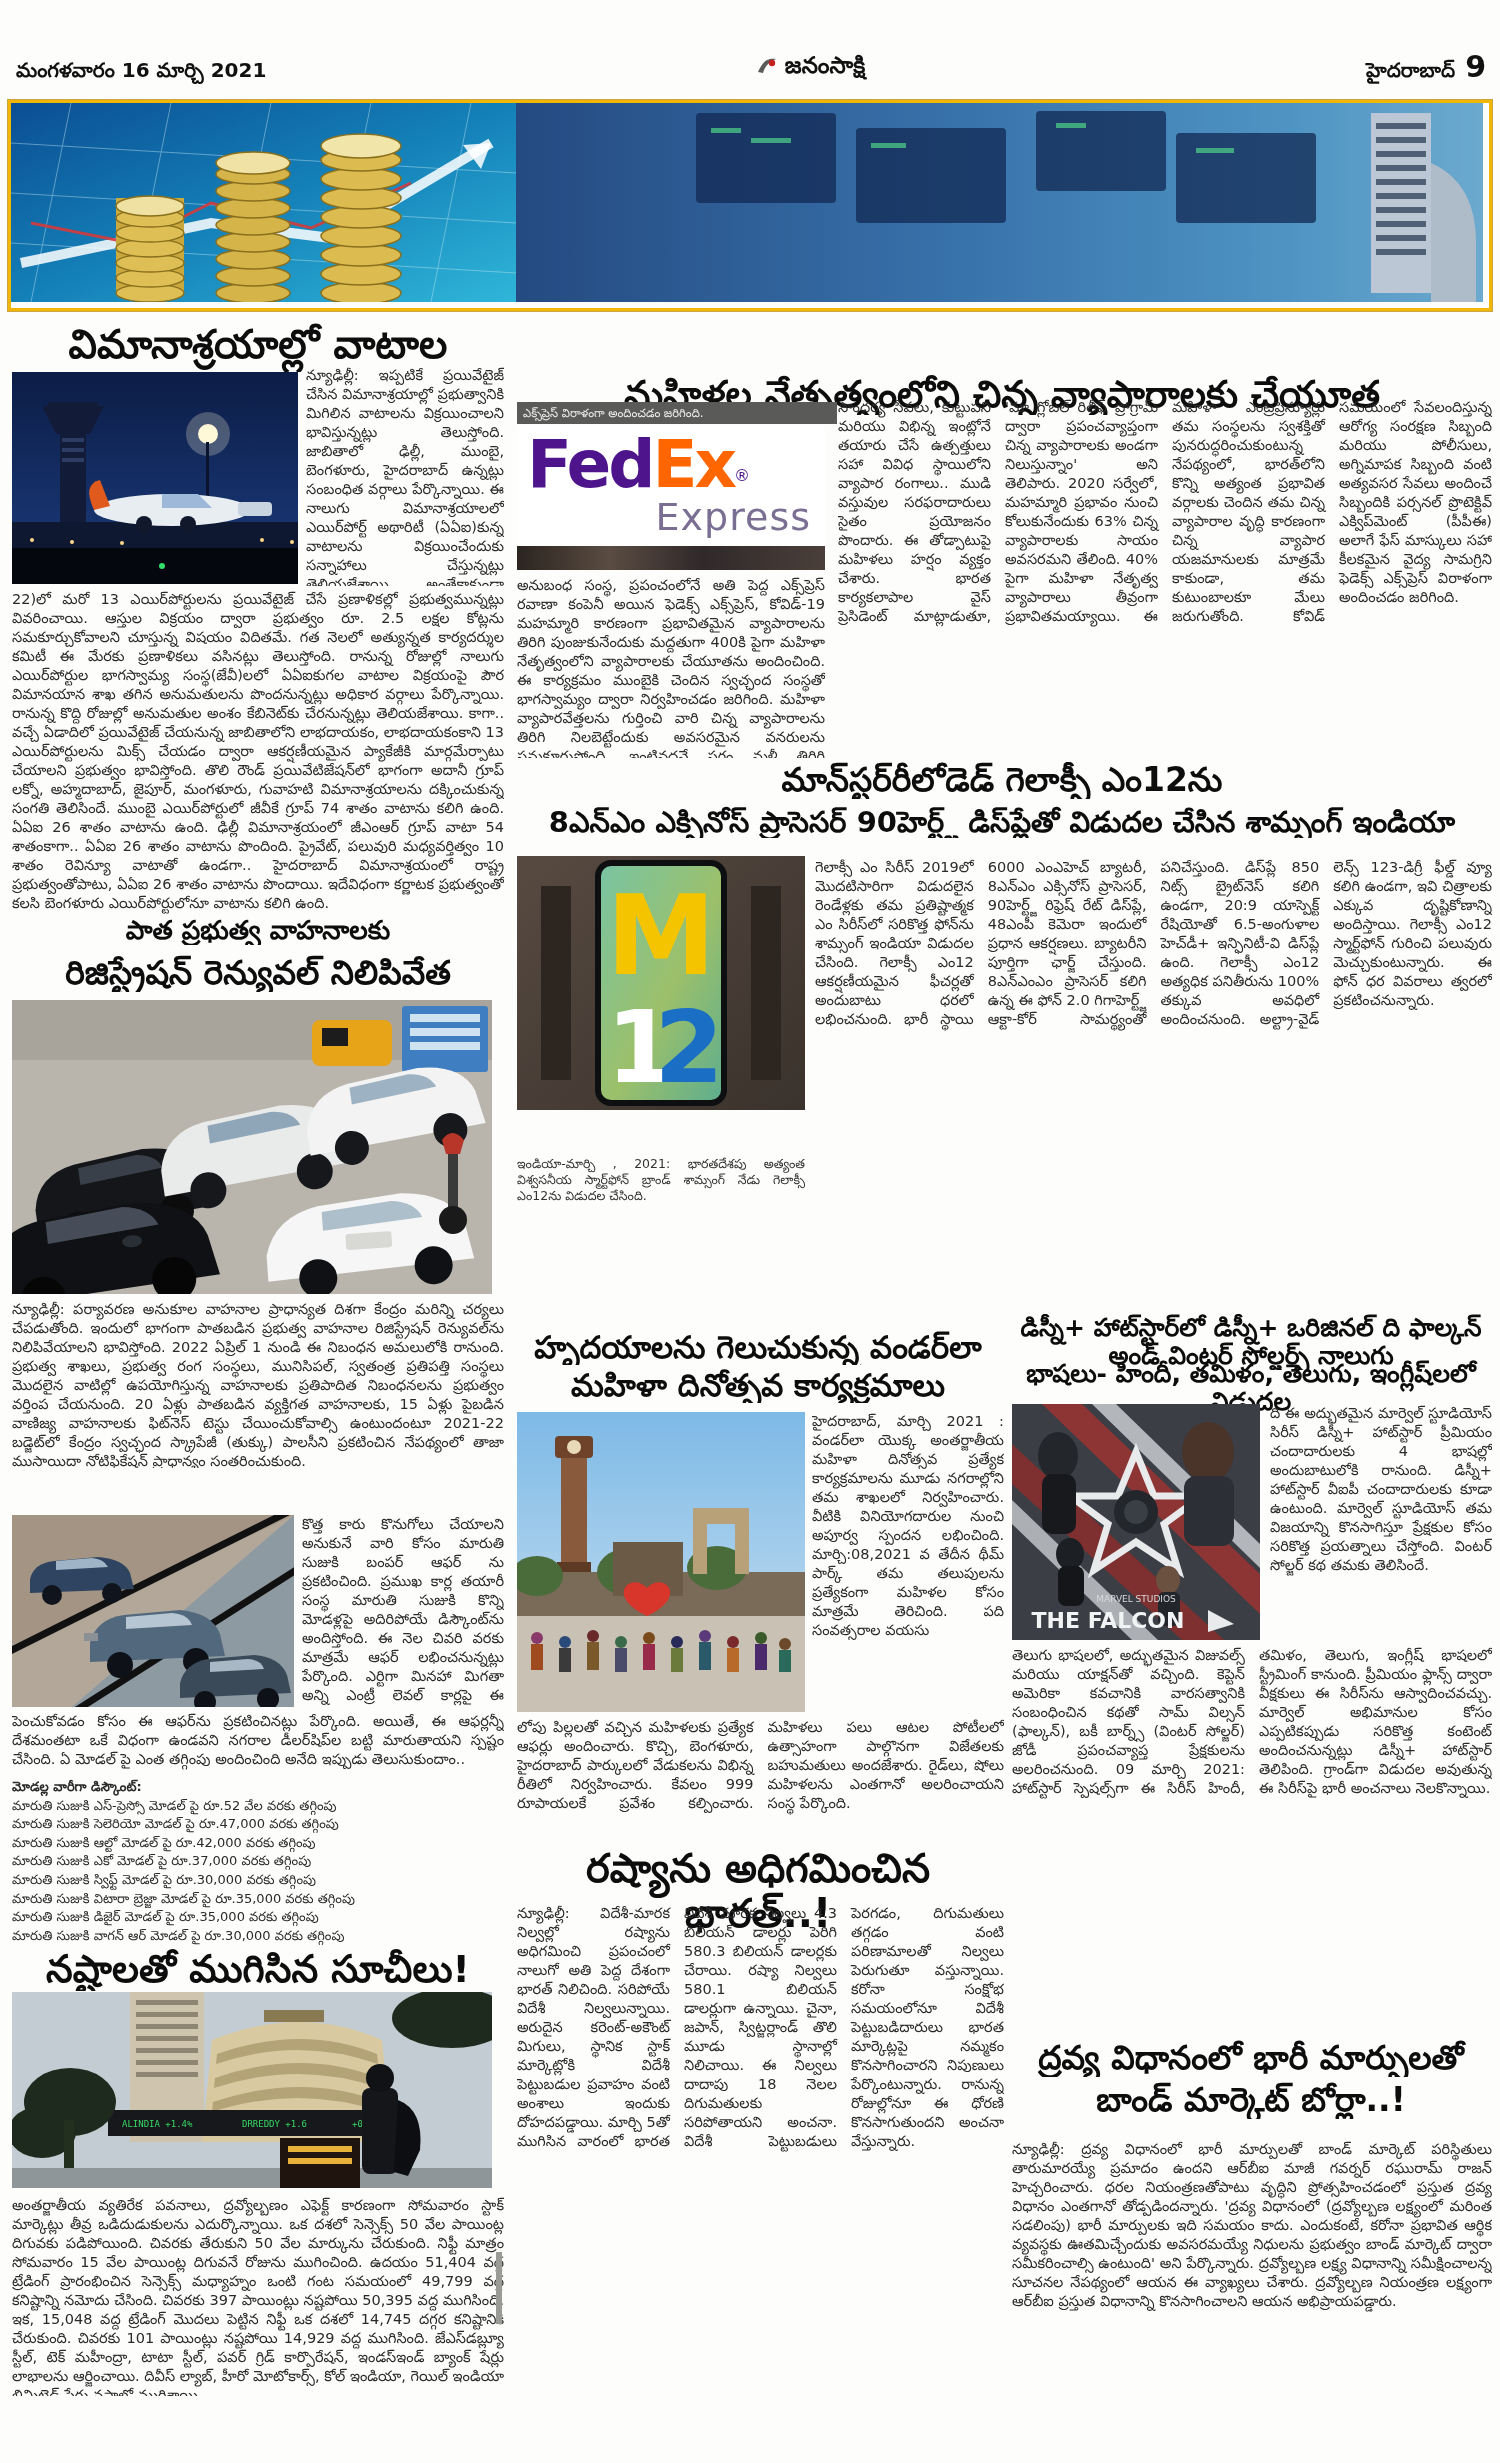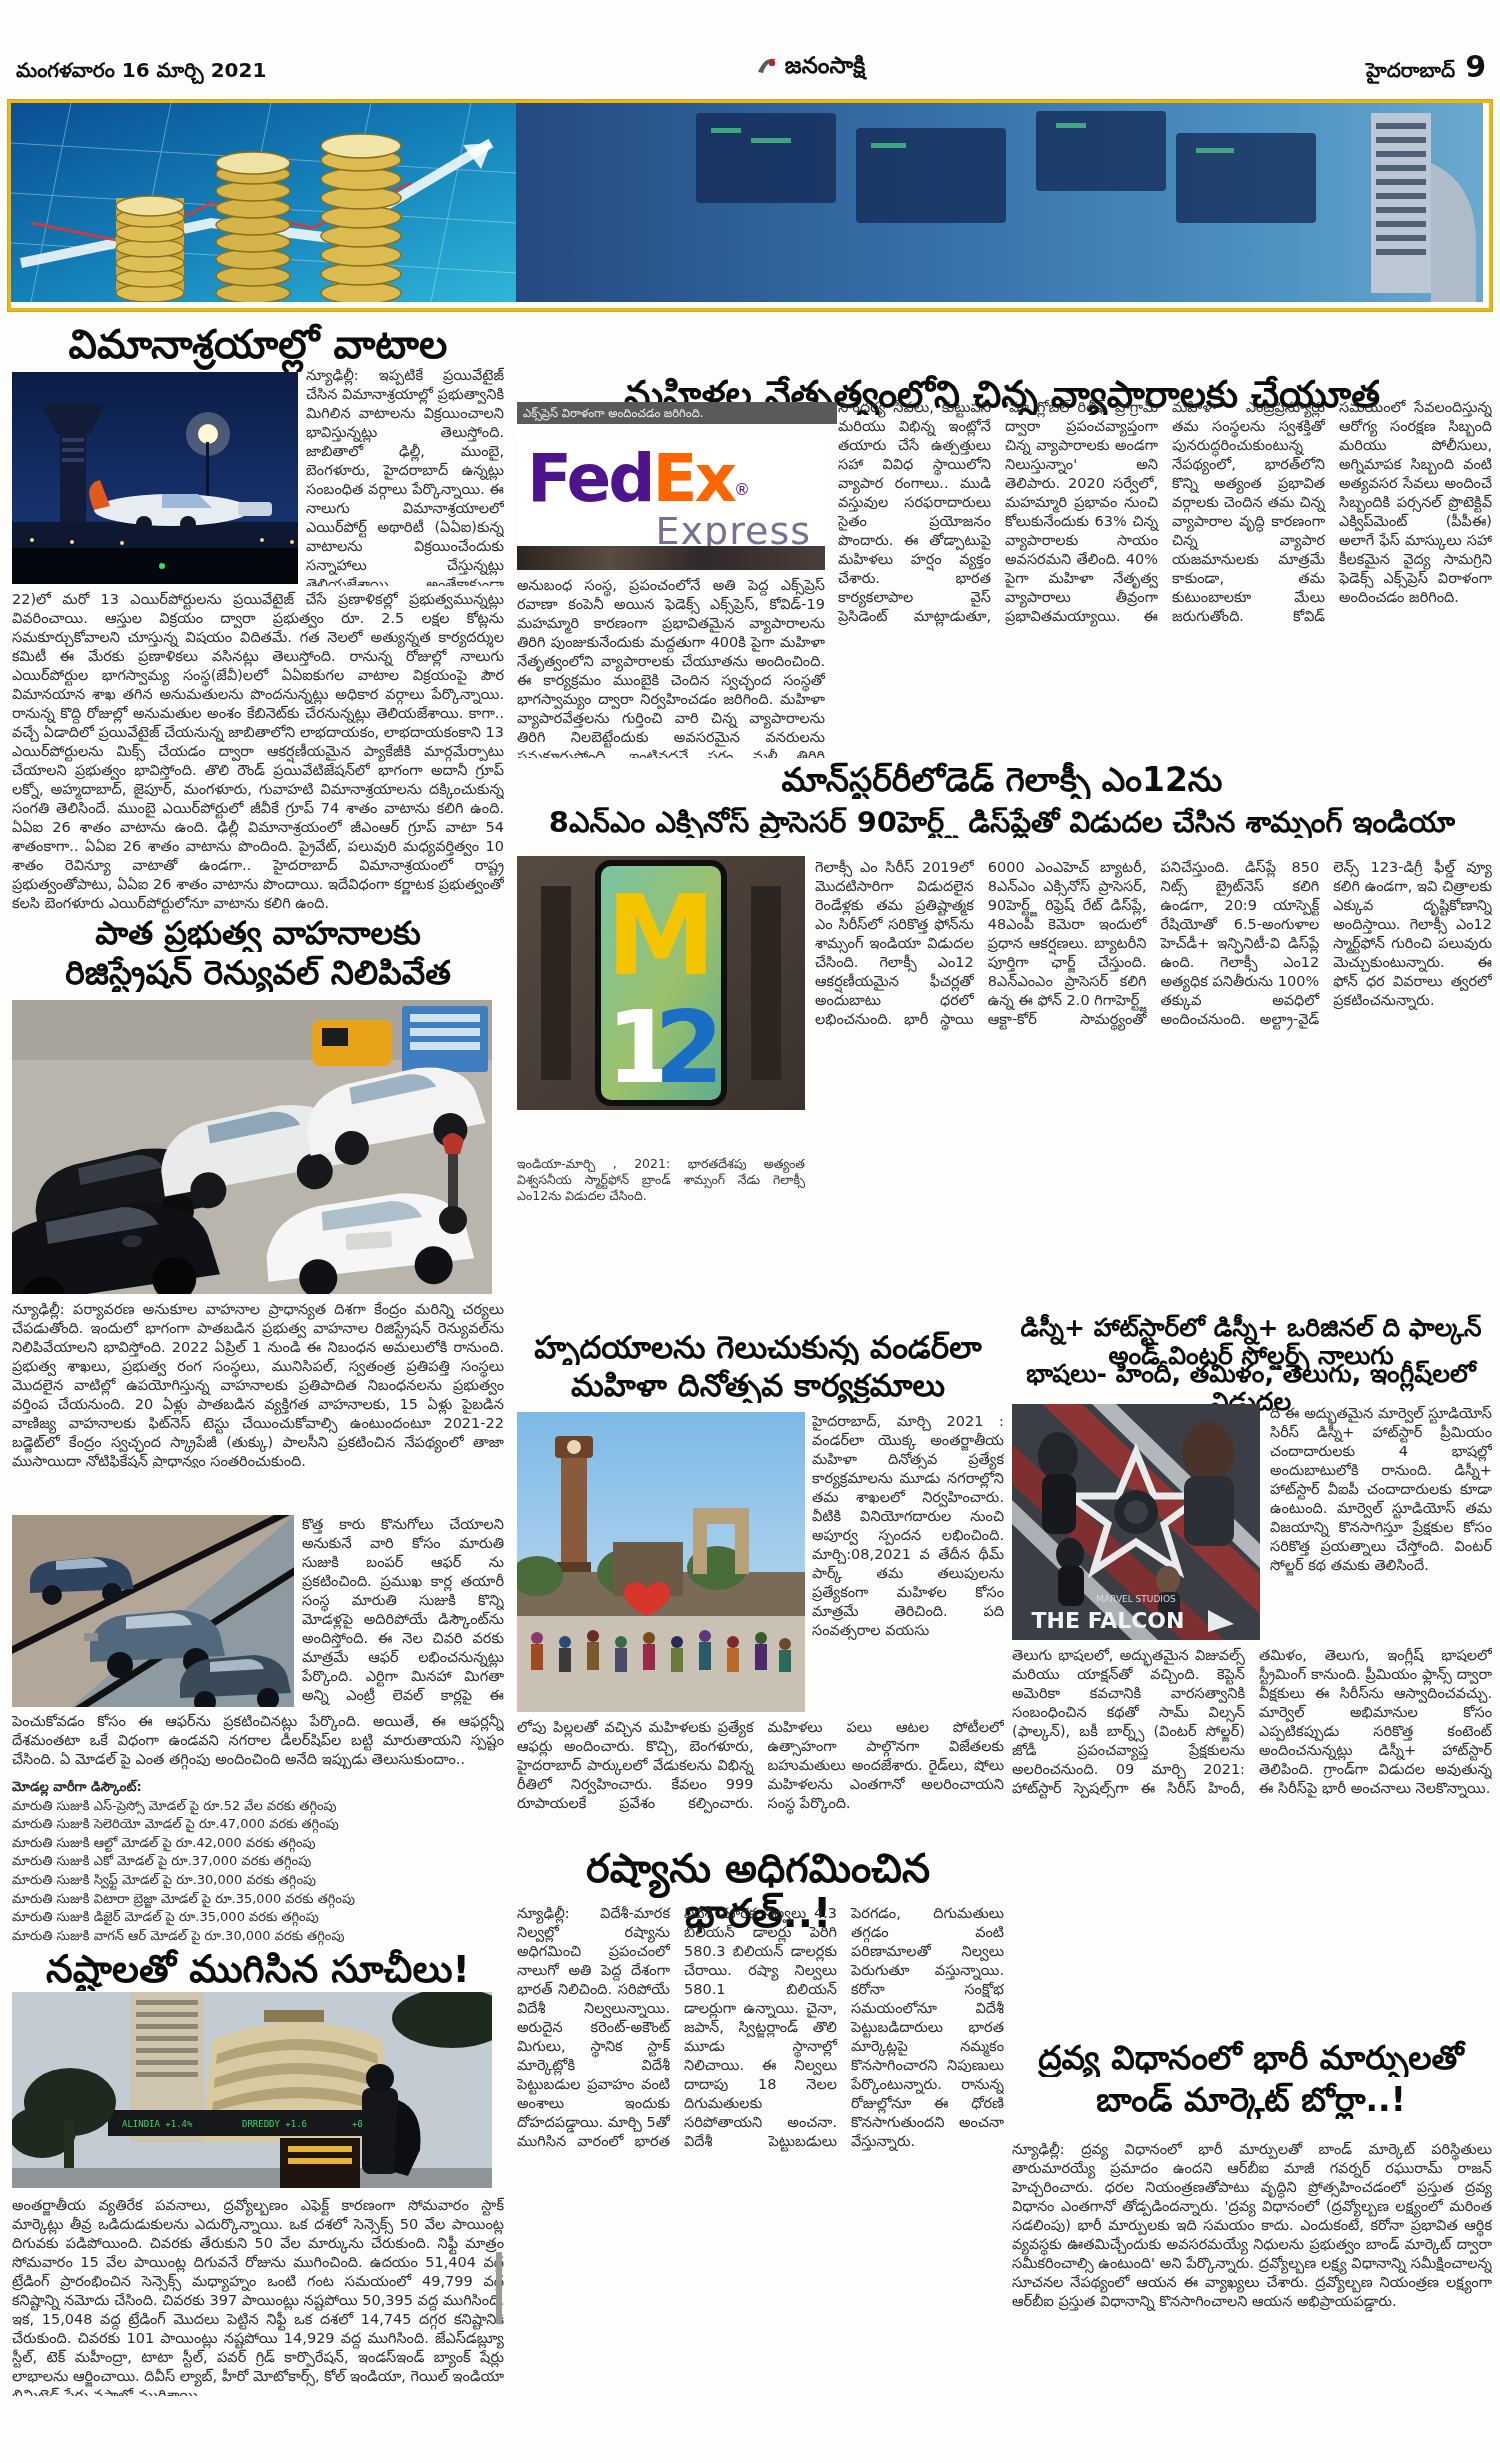--- a/index.html
+++ b/index.html
@@ -11,21 +11,21 @@
   .cols4{column-count:4;column-gap:14px;}
   .cols3{column-count:3;column-gap:14px;}
   .cols2{column-count:2;column-gap:14px;}
   .hdr-txt{font-weight:700;font-size:20px;color:#111;}
   .pagenum{font-weight:700;font-size:30px;color:#111;line-height:1;}
   .banner{border:3px solid #f2b705;box-shadow:0 0 0 1px #caa53f;display:flex;overflow:hidden;}
   .banner-title{font-size:118px;font-weight:800;color:#e01f1f;
     -webkit-text-stroke:3px #ffffff;text-shadow:5px 6px 8px rgba(0,15,40,.85);letter-spacing:4px;}
   .caption-bar{background:#5a5a58;color:#f2f2f2;font-size:11.5px;line-height:22px;padding:0 6px;
     white-space:nowrap;overflow:hidden;}
-  .fedex-box{background:#ffffff;display:flex;flex-direction:column;justify-content:flex-end;margin-top:8px;}
+  .fedex-box{background:#ffffff;display:flex;flex-direction:column;justify-content:center;}
   .fedex-main{font-weight:800;font-size:66px;line-height:1;letter-spacing:-3px;}
   .fedex-purple{color:#4d148c;}
   .fedex-orange{color:#ff6600;}
   .fedex-reg{font-size:16px;vertical-align:super;color:#4d148c;font-weight:400;}
   .fedex-express{font-size:38px;color:#7a6f93;text-align:right;letter-spacing:1px;line-height:1.05;}
   .img-strip{background:linear-gradient(90deg,#2b2420,#5a4c42 30%,#30292a 60%,#4a3f3a);}
   .m12-caption{font-size:12.5px;line-height:16px;color:#333;text-align:justify;overflow:hidden;margin-top:42px;}
   .discount-line{font-size:13px;line-height:18.6px;color:#2a2a2a;white-space:nowrap;overflow:hidden;}
   .discount-title{font-weight:700;}
   .divider-artifact{background:#9a9a97;}
@@ -202,21 +202,21 @@
           <circle cx="250" cy="168" r="2"></circle>
           <circle cx="280" cy="170" r="2"></circle>
         </g>
       <rect x="0" y="176" width="286" height="36" fill="#05070f"></rect>
       <circle cx="150" cy="194" r="3" fill="#35e06a"></circle>
     </svg>
   </div>
   <div class="abs body-txt" style="left:306px;top:366px;width:198px;height:220px;">న్యూఢిల్లీ: ఇప్పటికే ప్రయివేటైజ్ చేసిన విమానాశ్రయాల్లో ప్రభుత్వానికి మిగిలిన వాటాలను విక్రయించాలని భావిస్తున్నట్లు తెలుస్తోంది. జాబితాలో ఢిల్లీ, ముంబై, బెంగళూరు, హైదరాబాద్ ఉన్నట్లు సంబంధిత వర్గాలు పేర్కొన్నాయి. ఈ నాలుగు విమానాశ్రయాలలో ఎయిర్‌పోర్ట్ అథారిటీ (ఏఏఐ)కున్న వాటాలను విక్రయించేందుకు సన్నాహాలు చేస్తున్నట్లు తెలియజేశాయి. అంతేకాకుండా వచ్చే ఆర్థిక సంవత్సరం(2021-</div>
   <div class="abs body-txt" style="left:12px;top:590px;width:492px;height:324px;">22)లో మరో 13 ఎయిర్‌పోర్టులను ప్రయివేటైజ్ చేసే ప్రణాళికల్లో ప్రభుత్వమున్నట్లు వివరించాయి. ఆస్తుల విక్రయం ద్వారా ప్రభుత్వం రూ. 2.5 లక్షల కోట్లను సమకూర్చుకోవాలని చూస్తున్న విషయం విదితమే. గత నెలలో అత్యున్నత కార్యదర్శుల కమిటీ ఈ మేరకు ప్రణాళికలు వసినట్లు తెలుస్తోంది. రానున్న రోజుల్లో నాలుగు ఎయిర్‌పోర్టుల భాగస్వామ్య సంస్థ(జేవీ)లలో ఏఏఐకుగల వాటాల విక్రయంపై పౌర విమానయాన శాఖ తగిన అనుమతులను పొందనున్నట్లు అధికార వర్గాలు పేర్కొన్నాయి. రానున్న కొద్ది రోజుల్లో అనుమతుల అంశం కేబినెట్‌కు చేరనున్నట్లు తెలియజేశాయి. కాగా.. వచ్చే ఏడాదిలో ప్రయివేటైజ్ చేయనున్న జాబితాలోని లాభదాయకం, లాభదాయకంకాని 13 ఎయిర్‌పోర్టులను మిక్స్ చేయడం ద్వారా ఆకర్షణీయమైన ప్యాకేజీకి మార్గమేర్పాటు చేయాలని ప్రభుత్వం భావిస్తోంది. తొలి రౌండ్ ప్రయివేటిజేషన్‌లో భాగంగా అదానీ గ్రూప్ లక్నో, అహ్మదాబాద్, జైపూర్, మంగళూరు, గువాహటి విమానాశ్రయాలను దక్కించుకున్న సంగతి తెలిసిందే. ముంబై ఎయిర్‌పోర్టులో జీవీకే గ్రూప్ 74 శాతం వాటాను కలిగి ఉంది. ఏఏఐ 26 శాతం వాటాను ఉంది. ఢిల్లీ విమానాశ్రయంలో జీఎంఆర్ గ్రూప్ వాటా 54 శాతంకాగా.. ఏఏఐ 26 శాతం వాటాను పొందింది. ప్రైవేట్, పలువురి మధ్యవర్తిత్వం 10 శాతం రెవిన్యూ వాటాతో ఉండగా.. హైదరాబాద్ విమానాశ్రయంలో రాష్ట్ర ప్రభుత్వంతోపాటు, ఏఏఐ 26 శాతం వాటాను పొందాయి. ఇదేవిధంగా కర్ణాటక ప్రభుత్వంతో కలసి బెంగళూరు ఎయిర్‌పోర్టులోనూ వాటాను కలిగి ఉంది.</div>
 
-  <div class="abs hline" style="left:12px;top:916px;width:492px;font-size:32px;">పాత ప్రభుత్వ వాహనాలకు</div>
+  <div class="abs hline" style="left:12px;top:916px;width:492px;font-size:26px;">పాత ప్రభుత్వ వాహనాలకు</div>
   <div class="abs hline" style="left:12px;top:955px;width:492px;font-size:33px;">రిజిస్ట్రేషన్ రెన్యువల్ నిలిపివేత</div>
 
   <div class="abs" style="left:12px;top:1000px;width:480px;height:294px;">
     <svg width="480" height="294" viewBox="0 0 480 294">
       <rect width="480" height="294" fill="#b9b5ad"></rect>
       <rect x="0" y="0" width="480" height="60" fill="#a8a49c"></rect>
       <g fill="#3f7ec0">
           <rect x="390" y="6" width="86" height="66" rx="3"></rect>
         </g>
       <g fill="#cfe2f0">

